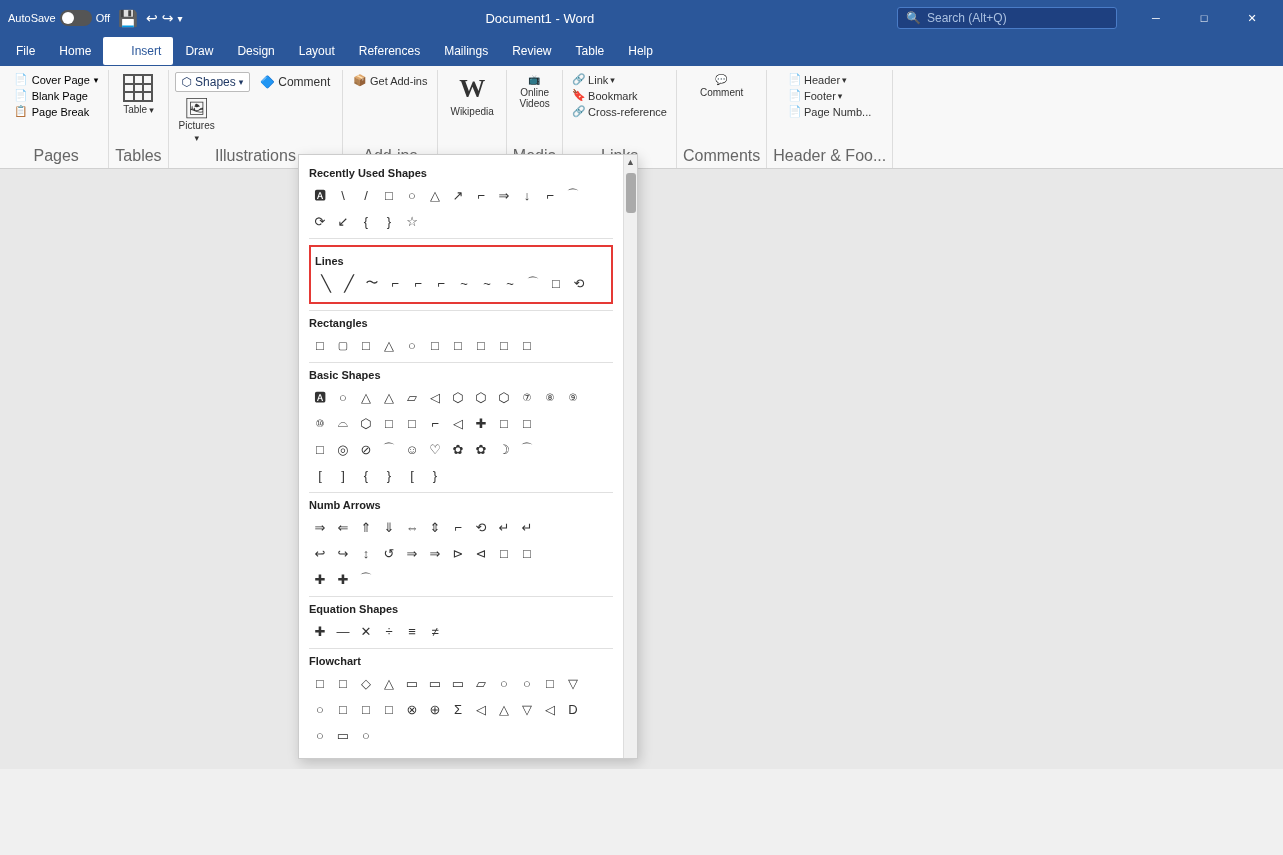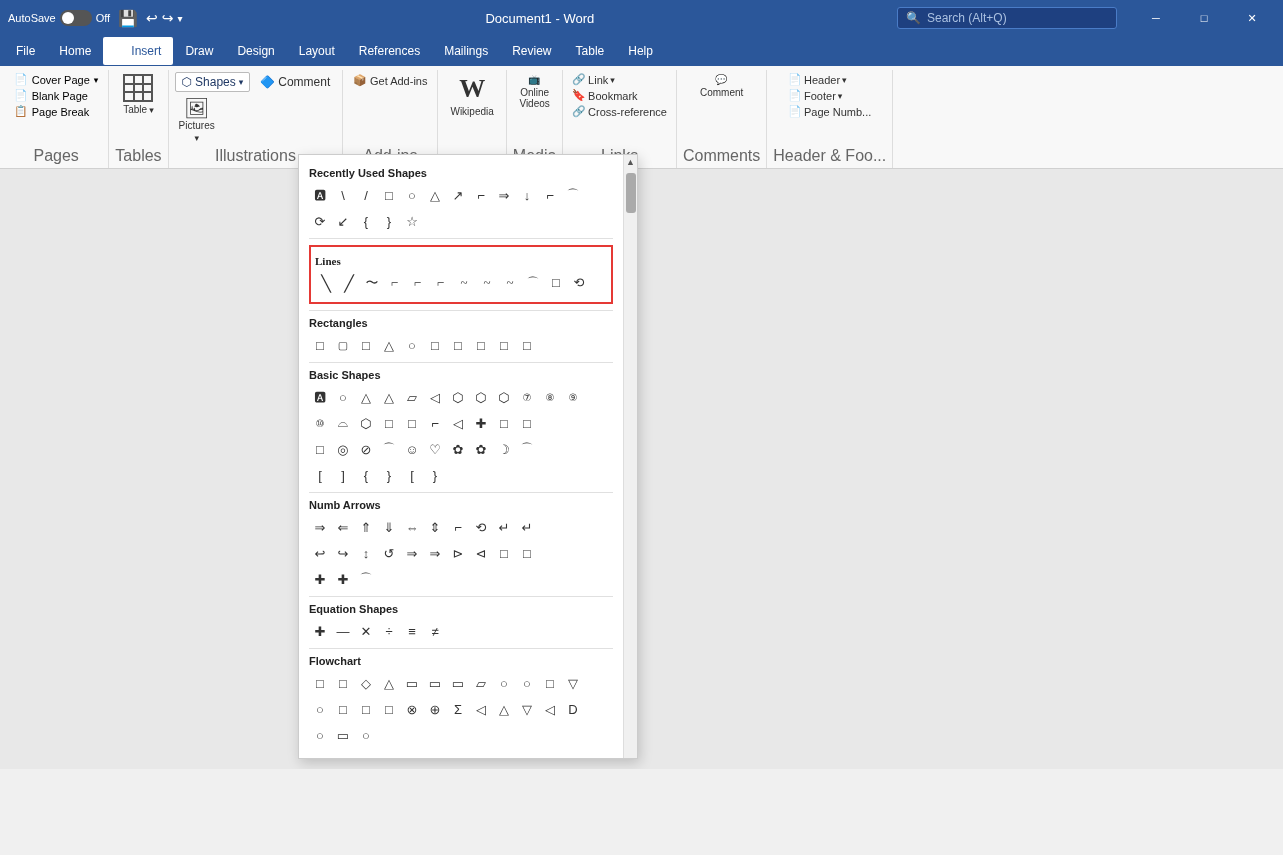--- a/index.html
+++ b/index.html
@@ -248,21 +248,20 @@
     }
     .section-divider {
       border: none;
       border-top: 1px solid #e0e0e0;
       margin: 6px 0;
     }
     .lines-section {
       border: 2px solid #e53935;
       padding: 4px;
       margin-bottom: 4px;
-      font-family: Liberation Serif, serif;
     }
 
     
     .doc-area {
       background: #e8e8e8;
       flex: 1;
       overflow: hidden;
       min-height: 600px;
     }
 

